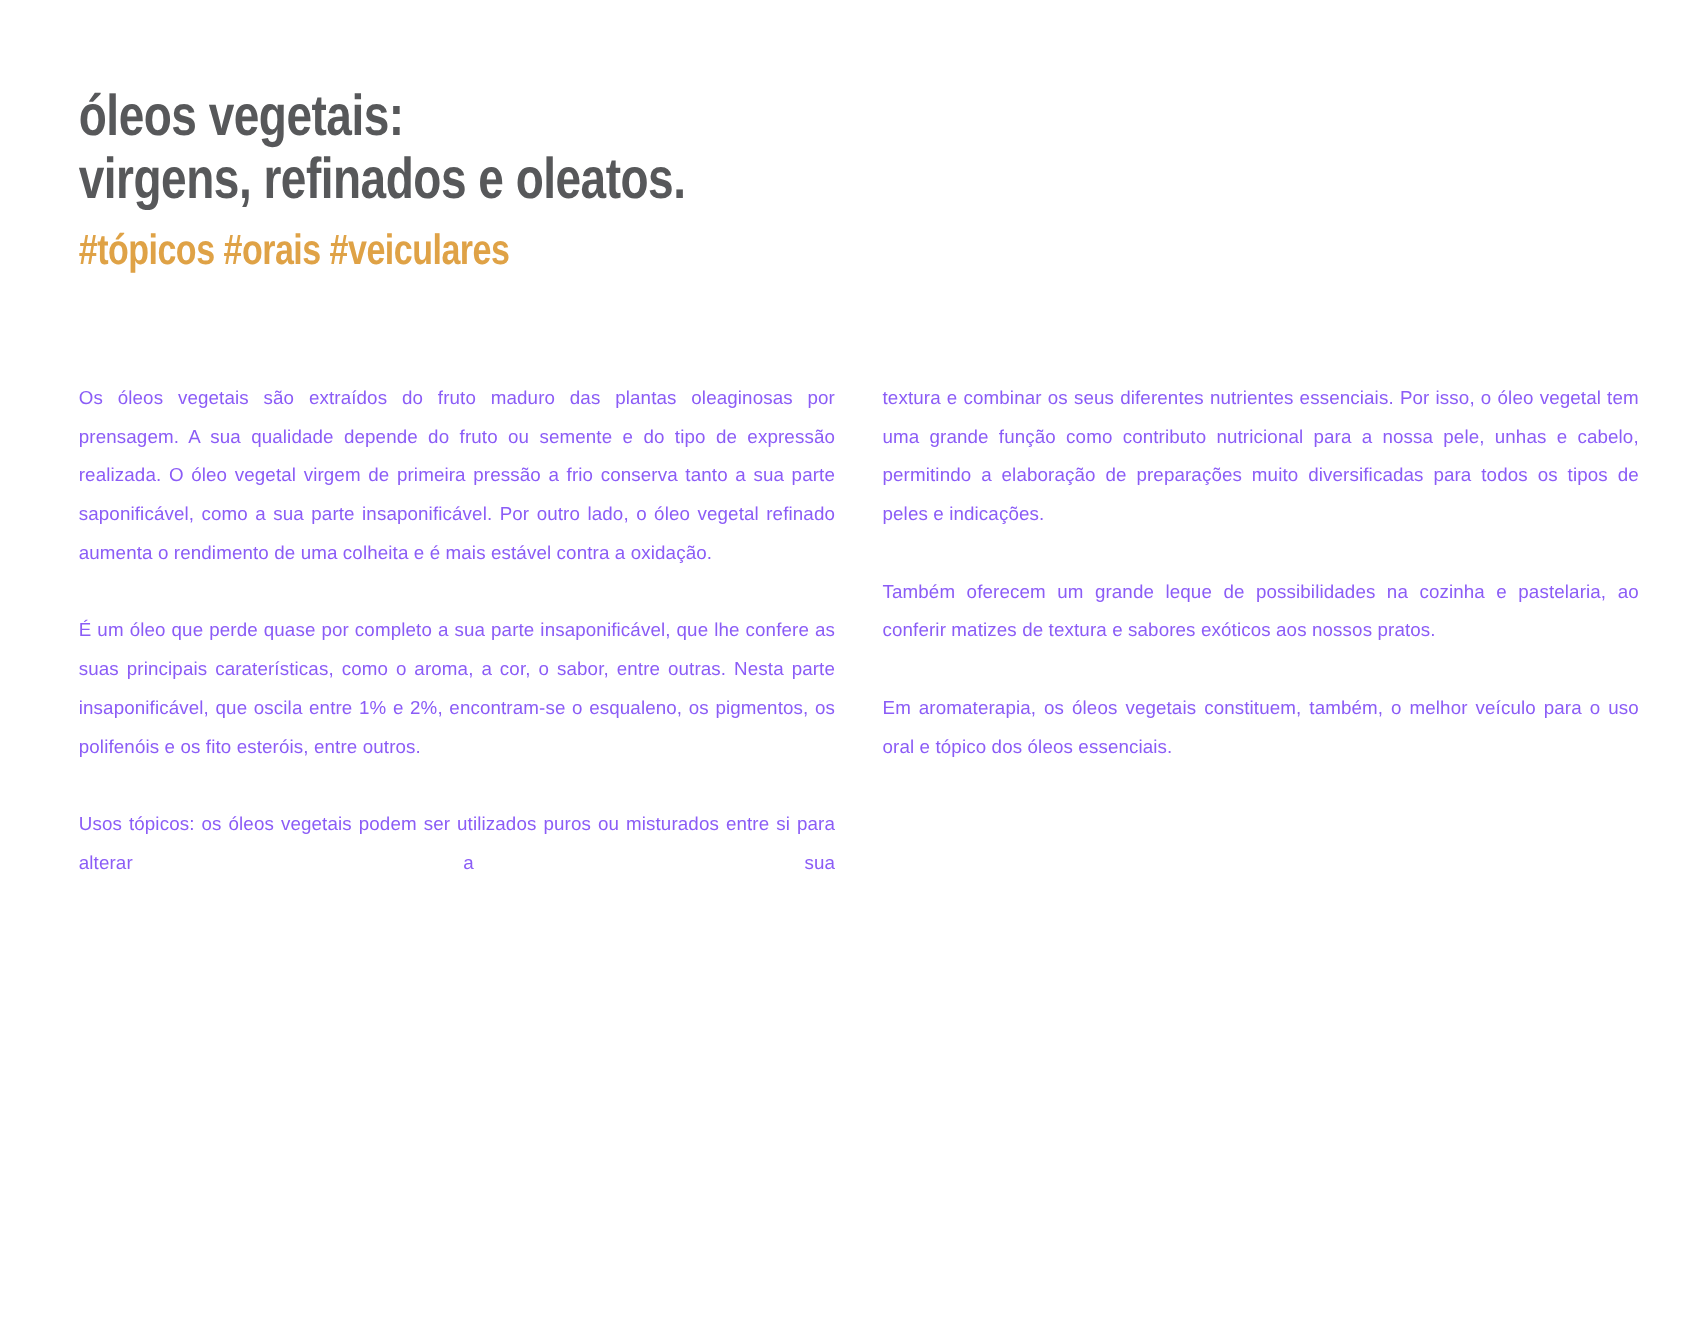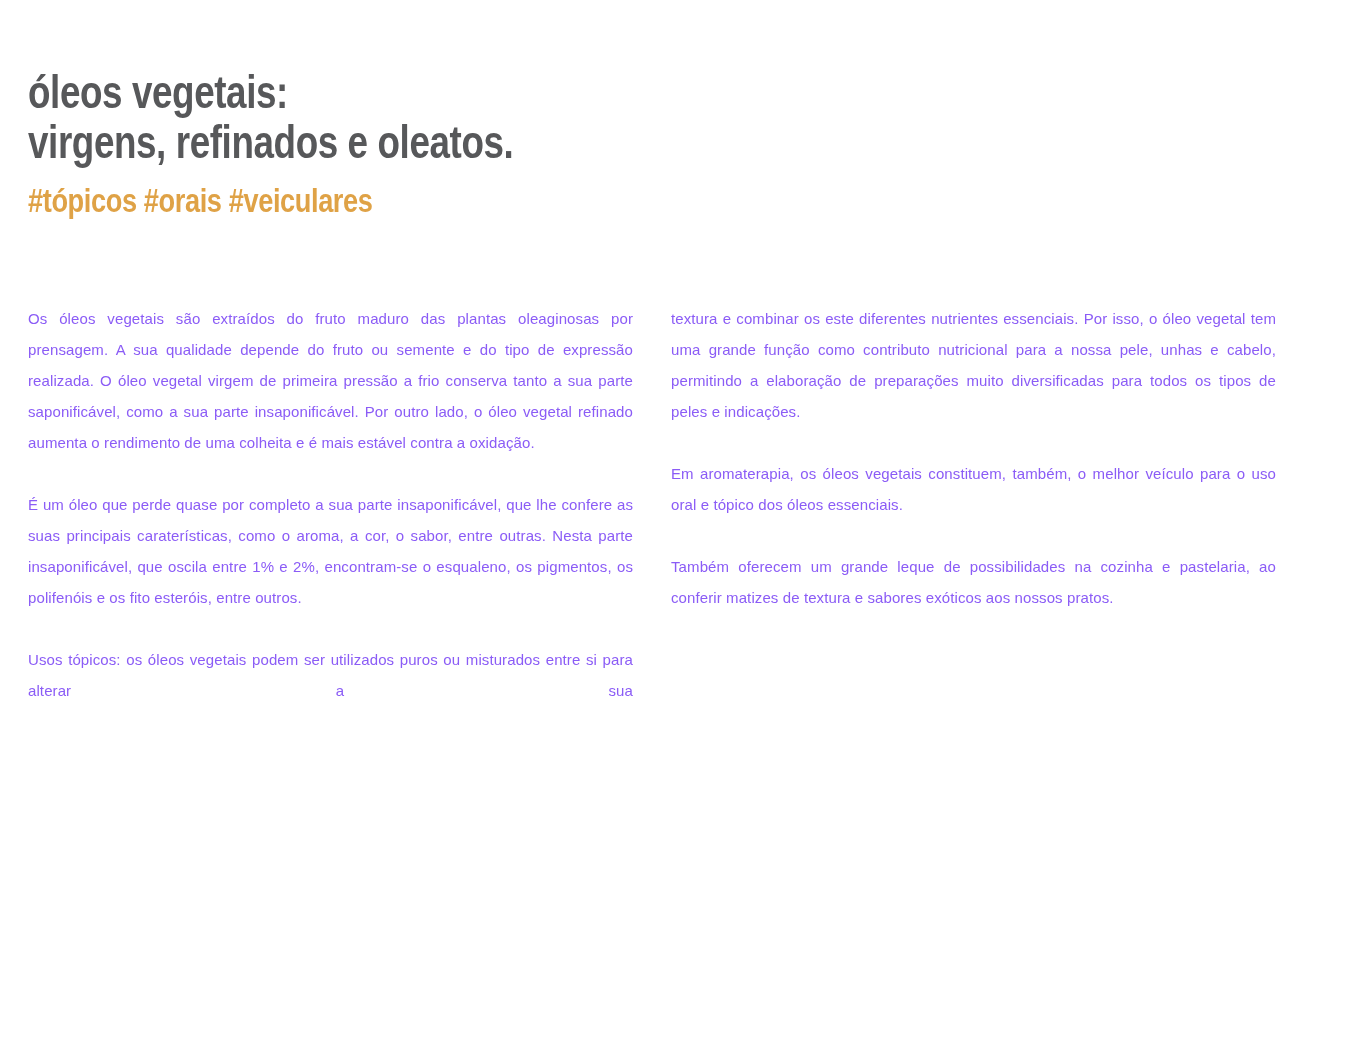--- a/index.html
+++ b/index.html
@@ -7,21 +7,21 @@
     margin: 0;
     padding: 0;
     background: #ffffff;
     font-family: "Liberation Sans", sans-serif;
   }
   .page {
     position: relative;
     width: 1352px;
     height: 777px;
     background: #ffffff;
-    padding: 67px 58px 0 28px;
+    padding: 67px 58px 0 63px;
     overflow: hidden;
   }
   .doc-header { margin: 0; }
   .doc-title {
     margin: 0;
     font-size: 46px;
     line-height: 50px;
     font-weight: 700;
     color: #57585a;
     letter-spacing: -0.5px;
@@ -79,20 +79,20 @@
 
   <main class="columns">
 
     <section class="column">
       <p>Os óleos vegetais são extraídos do fruto maduro das plantas oleaginosas por prensagem. A sua qualidade depende do fruto ou semente e do tipo de expressão realizada. O óleo vegetal virgem de primeira pressão a frio conserva tanto a sua parte saponificável, como a sua parte insaponificável. Por outro lado, o óleo vegetal refinado aumenta o rendimento de uma colheita e é mais estável contra a oxidação.</p>
       <p>É um óleo que perde quase por completo a sua parte insaponificável, que lhe confere as suas principais caraterísticas, como o aroma, a cor, o sabor, entre outras. Nesta parte insaponificável, que oscila entre 1% e 2%, encontram-se o esqualeno, os pigmentos, os polifenóis e os fito esteróis, entre outros.</p>
       <p class="continues">Usos tópicos: os óleos vegetais podem ser utilizados puros ou misturados entre si para alterar a sua</p>
     </section>
 
     <section class="column">
-      <p>textura e combinar os este diferentes nutrientes essenciais. Por isso, o óleo vegetal tem uma grande função como contributo nutricional para a nossa pele, unhas e cabelo, permitindo a elaboração de preparações muito diversificadas para todos os tipos de peles e indicações.</p>
+      <p>textura e combinar os seus diferentes nutrientes essenciais. Por isso, o óleo vegetal tem uma grande função como contributo nutricional para a nossa pele, unhas e cabelo, permitindo a elaboração de preparações muito diversificadas para todos os tipos de peles e indicações.</p>
+      <p>Também oferecem um grande leque de possibilidades na cozinha e pastelaria, ao conferir matizes de textura e sabores exóticos aos nossos pratos.</p>
       <p>Em aromaterapia, os óleos vegetais constituem, também, o melhor veículo para o uso oral e tópico dos óleos essenciais.</p>
-      <p>Também oferecem um grande leque de possibilidades na cozinha e pastelaria, ao conferir matizes de textura e sabores exóticos aos nossos pratos.</p>
     </section>
 
   </main>
 
 </div>
 
 </body></html>

